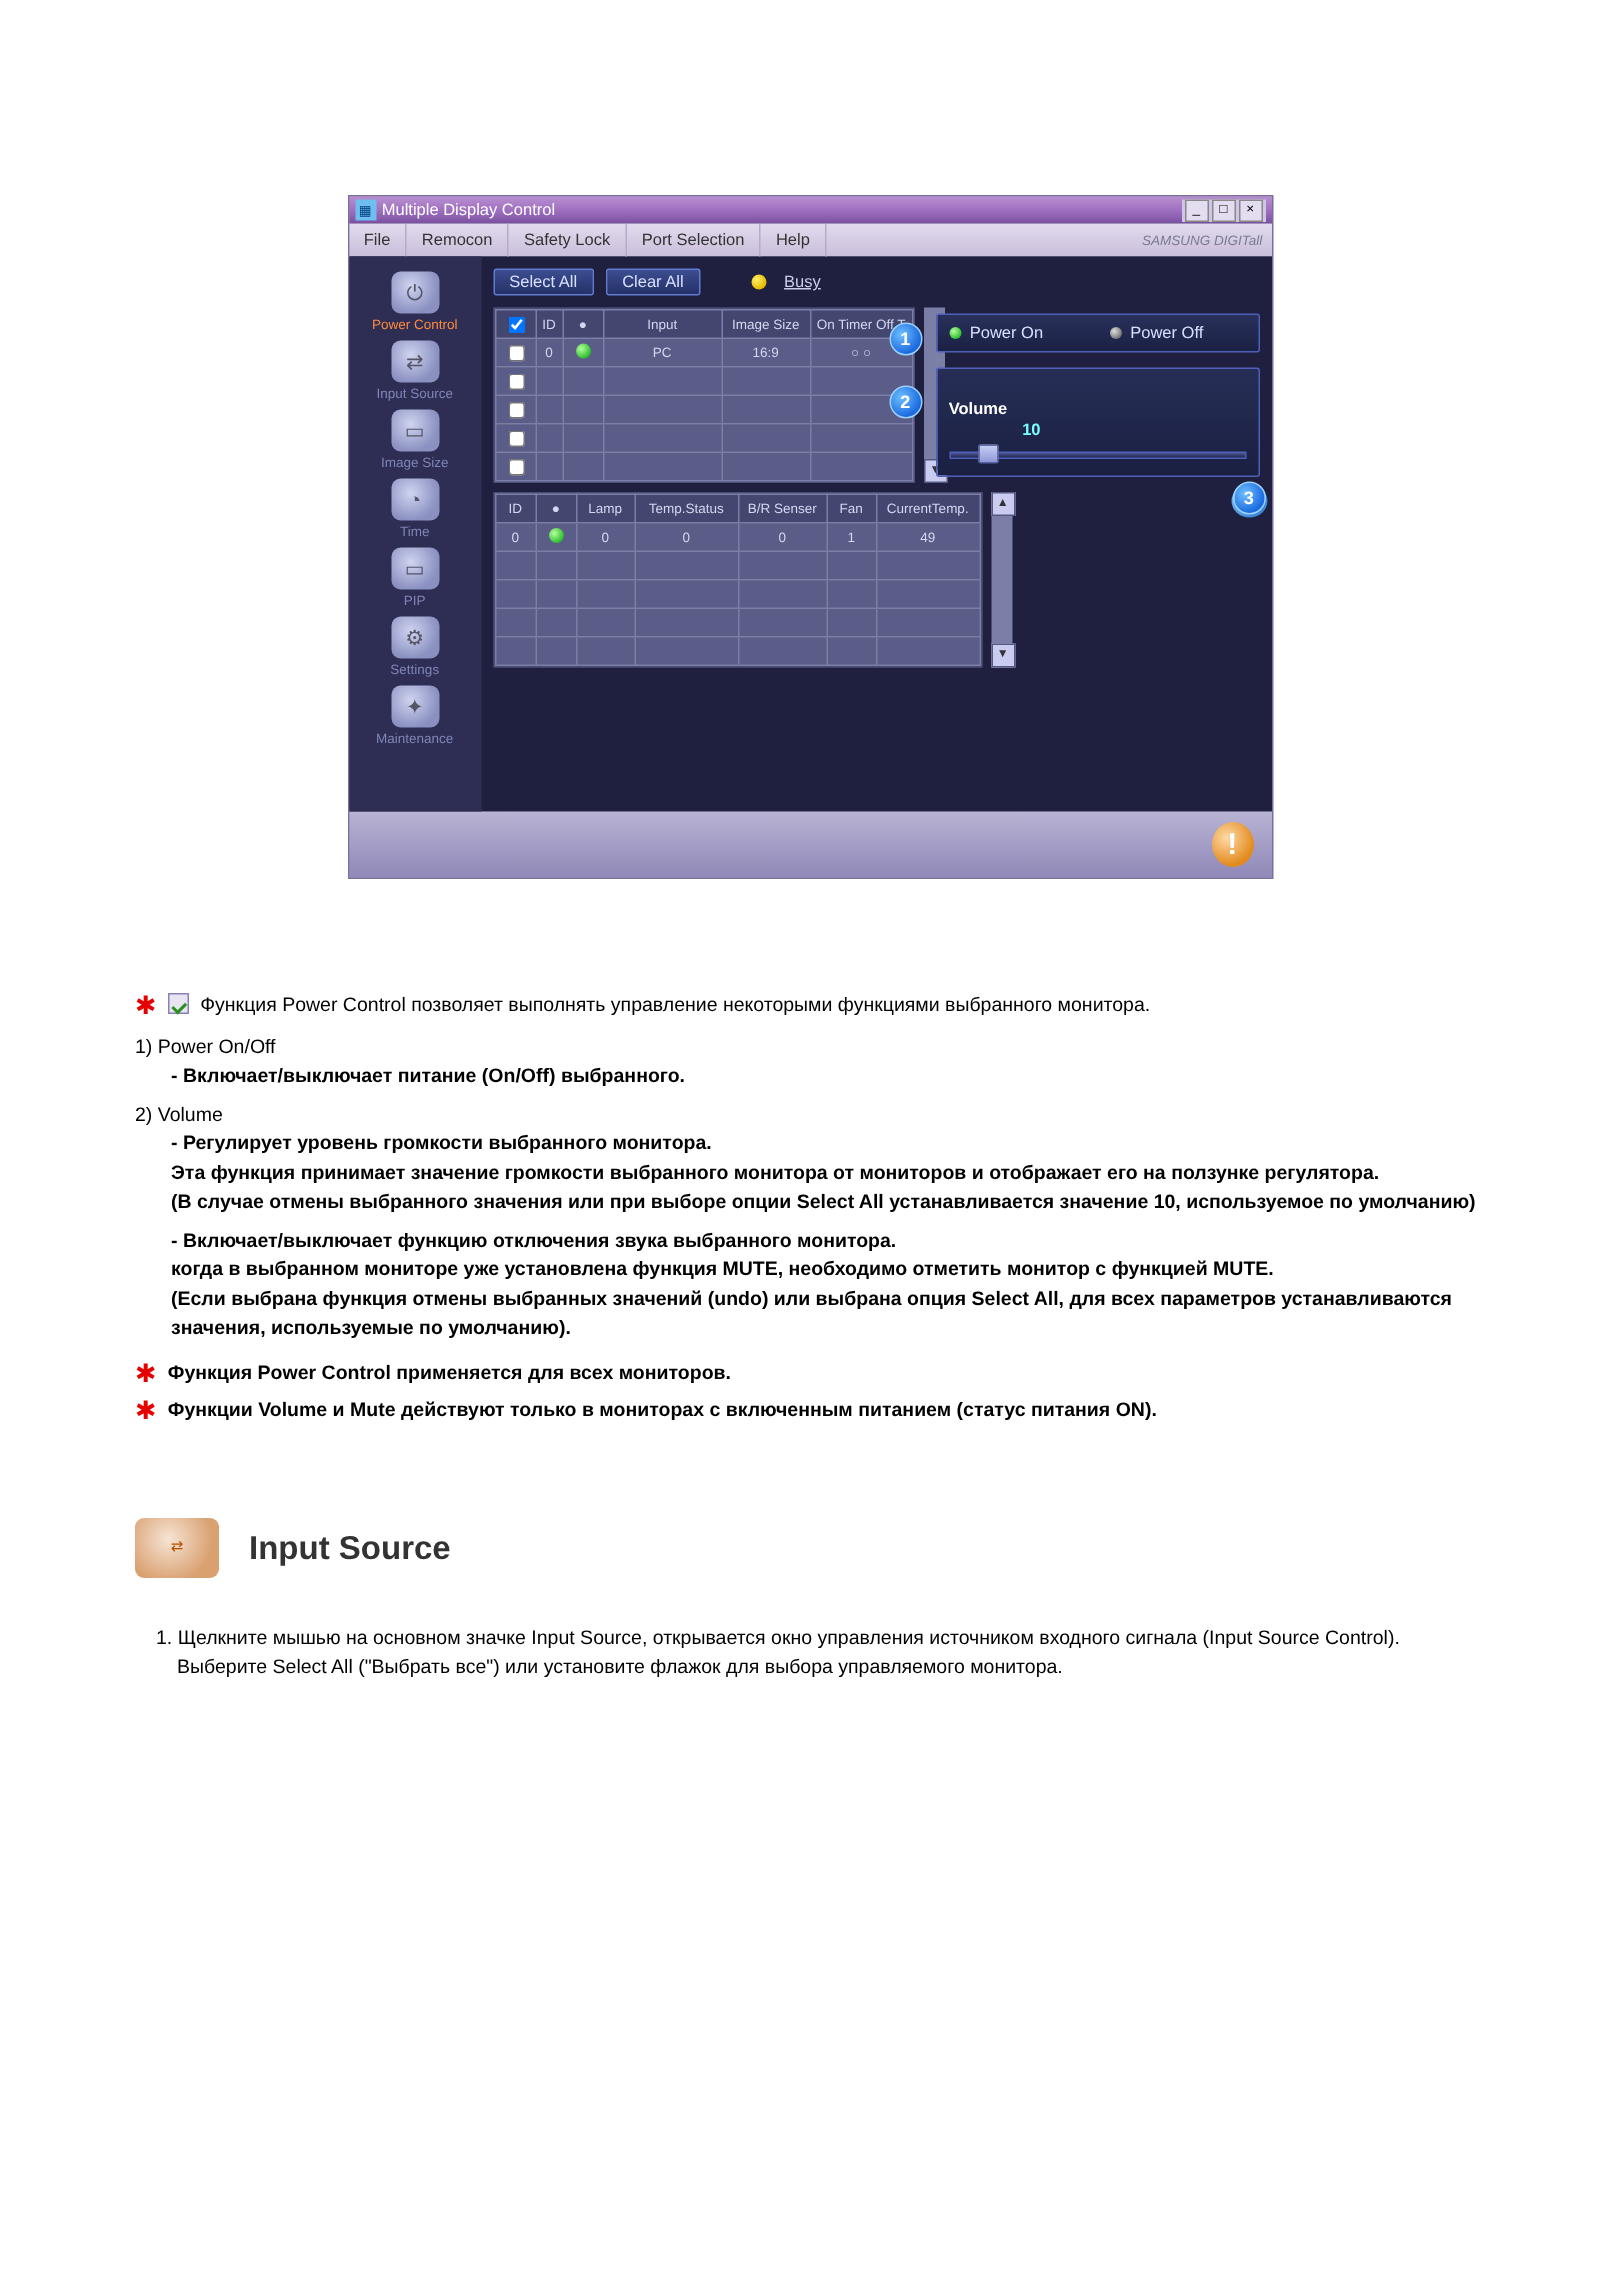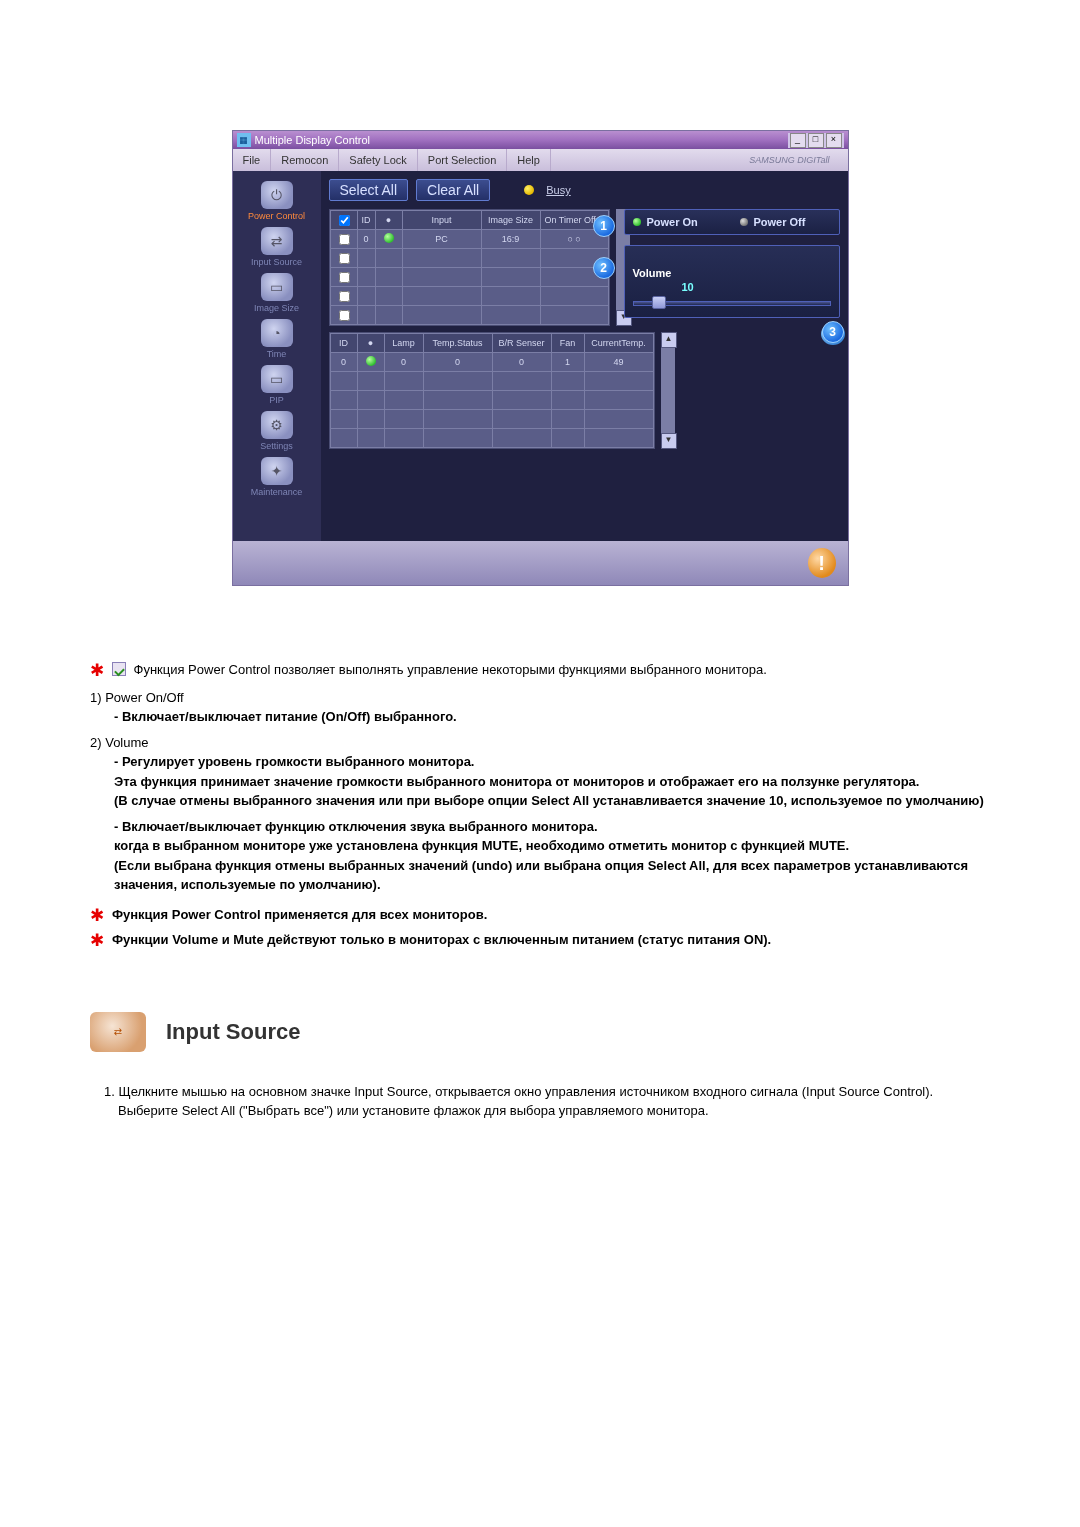--- a/index.html
+++ b/index.html
@@ -58,21 +58,21 @@
     font-size: 11px;
     color: #333;
   }
   .menubar .menu-item {
     padding: 0 10px;
     border-right: 1px solid #b8aacc;
     line-height: 22px;
   }
   .menubar .brand {
     margin-left: auto;
-    margin-right: 18px;
+    margin-right: 6px;
     font-size: 9px;
     color: #7a7a98;
     font-style: italic;
   }
   .app-body {
     display: flex;
     background: #1f2040;
     min-height: 370px;
   }
   
@@ -115,21 +115,21 @@
     align-items: center;
     gap: 8px;
     margin-bottom: 8px;
   }
   .sel-btn {
     display: inline-block;
     background: linear-gradient(#3c4d8f, #243068);
     border: 1px solid #617bd0;
     color: #d7e0ff;
     padding: 2px 10px;
-    font-size: 14px;
+    font-size: 11px;
     border-radius: 2px;
   }
   .busy-dot {
     width: 10px; height: 10px; border-radius: 50%;
     background: radial-gradient(circle at 35% 35%, #fff066, #e5b800 70%);
     display: inline-block;
     margin-right: 4px;
   }
   .busy-label { font-size: 11px; color: #c8cde8; text-decoration: underline; }
 
@@ -184,21 +184,20 @@
     width: 216px;
     color: #cfd4ef;
   }
   .power-row {
     display: flex; gap: 8px;
     border: 1px solid #4f60b8;
     background: linear-gradient(#29305a, #1b2144);
     padding: 4px;
     border-radius: 2px;
     margin-bottom: 10px;
-    font-weight: bold;
   }
   .power-btn {
     flex: 1;
     font-size: 11px;
     color: #d7e0ff;
     display: flex; align-items: center; gap: 6px;
     padding: 2px 4px;
     background: transparent;
   }
   .power-btn .dot {

